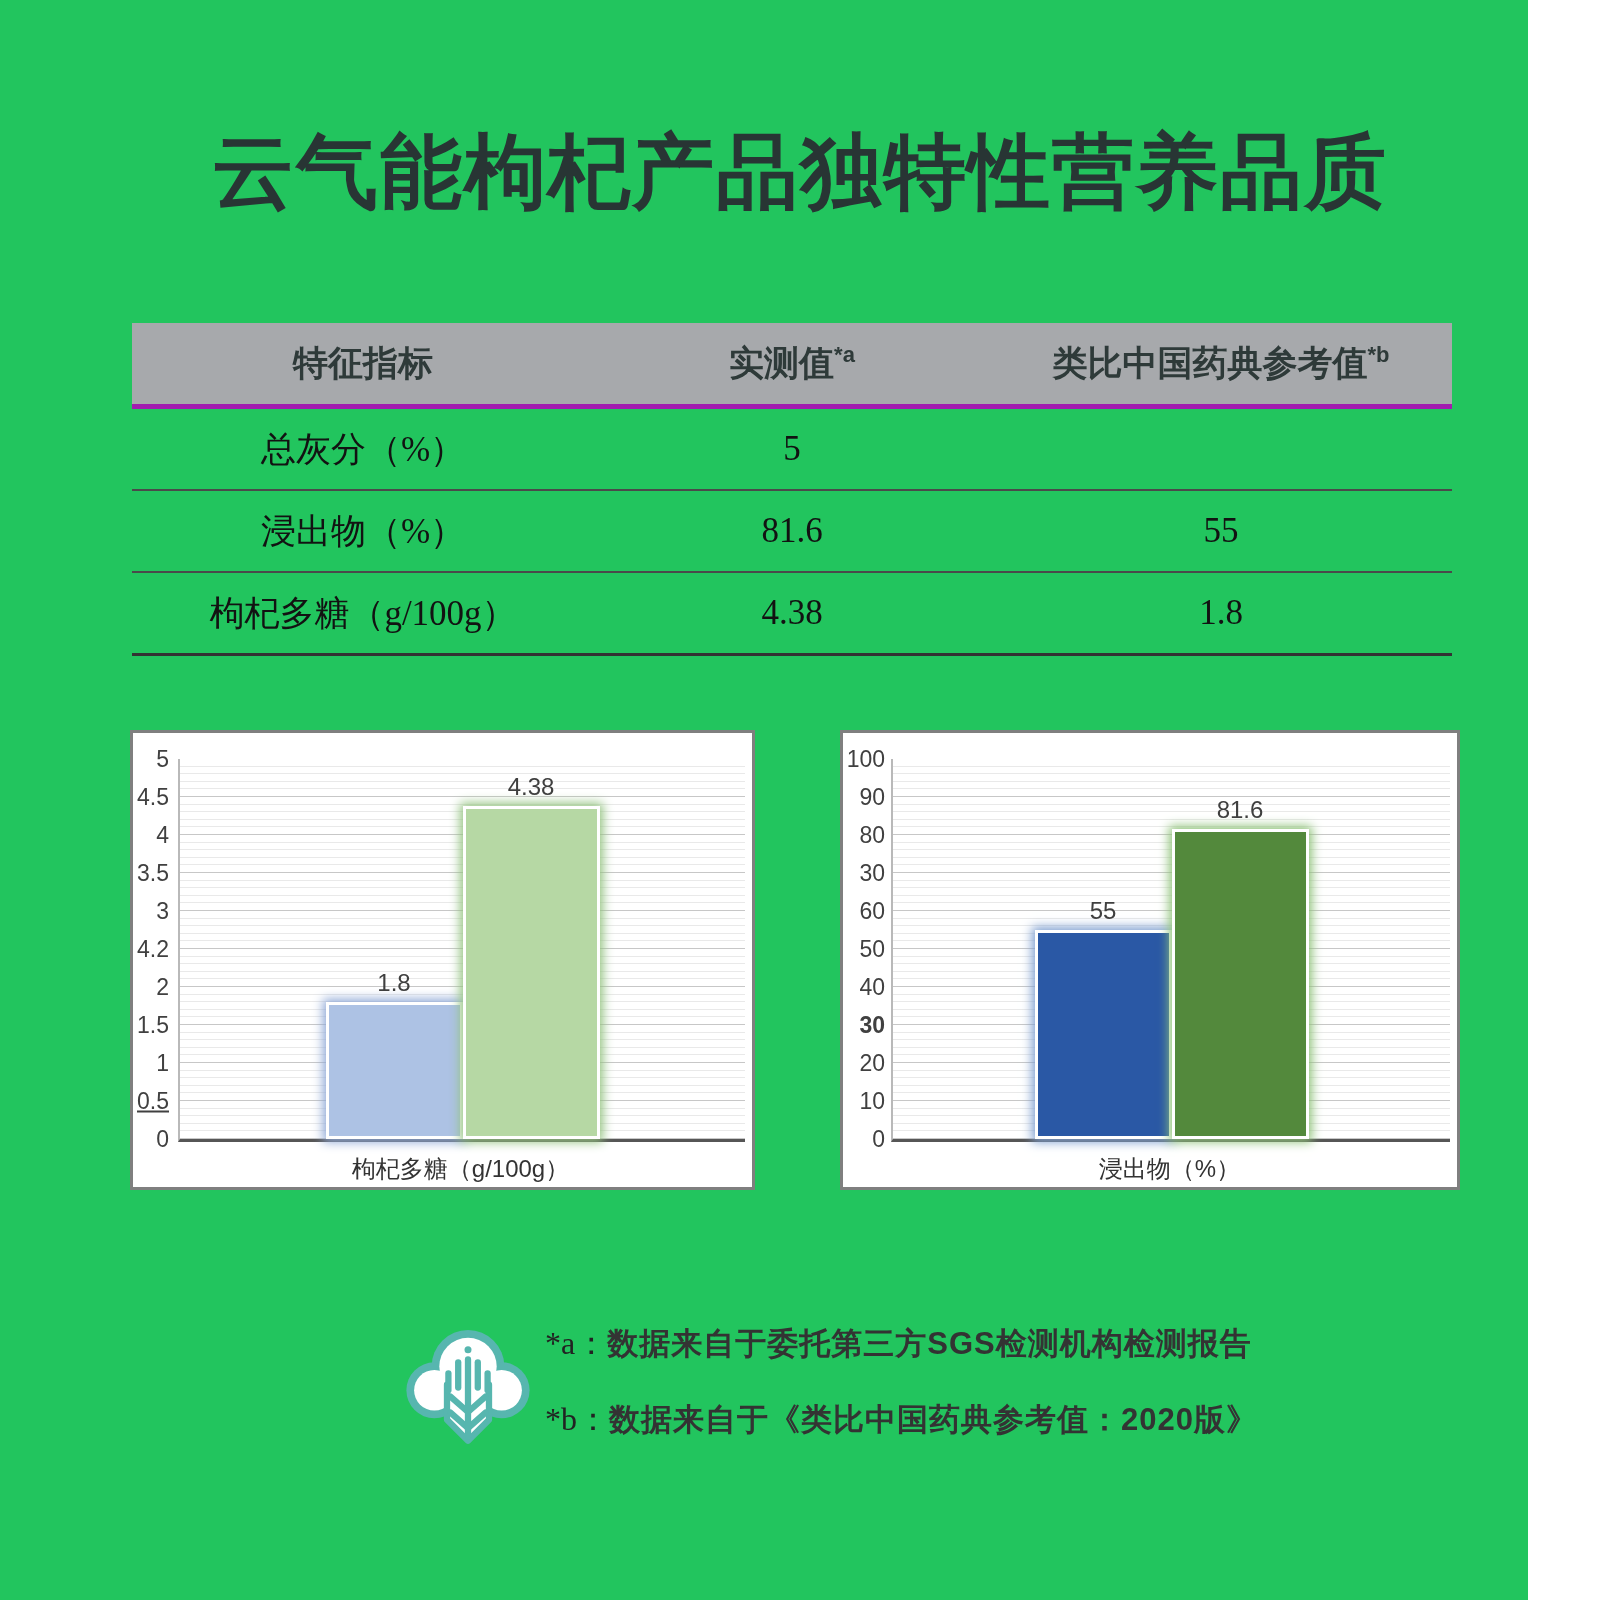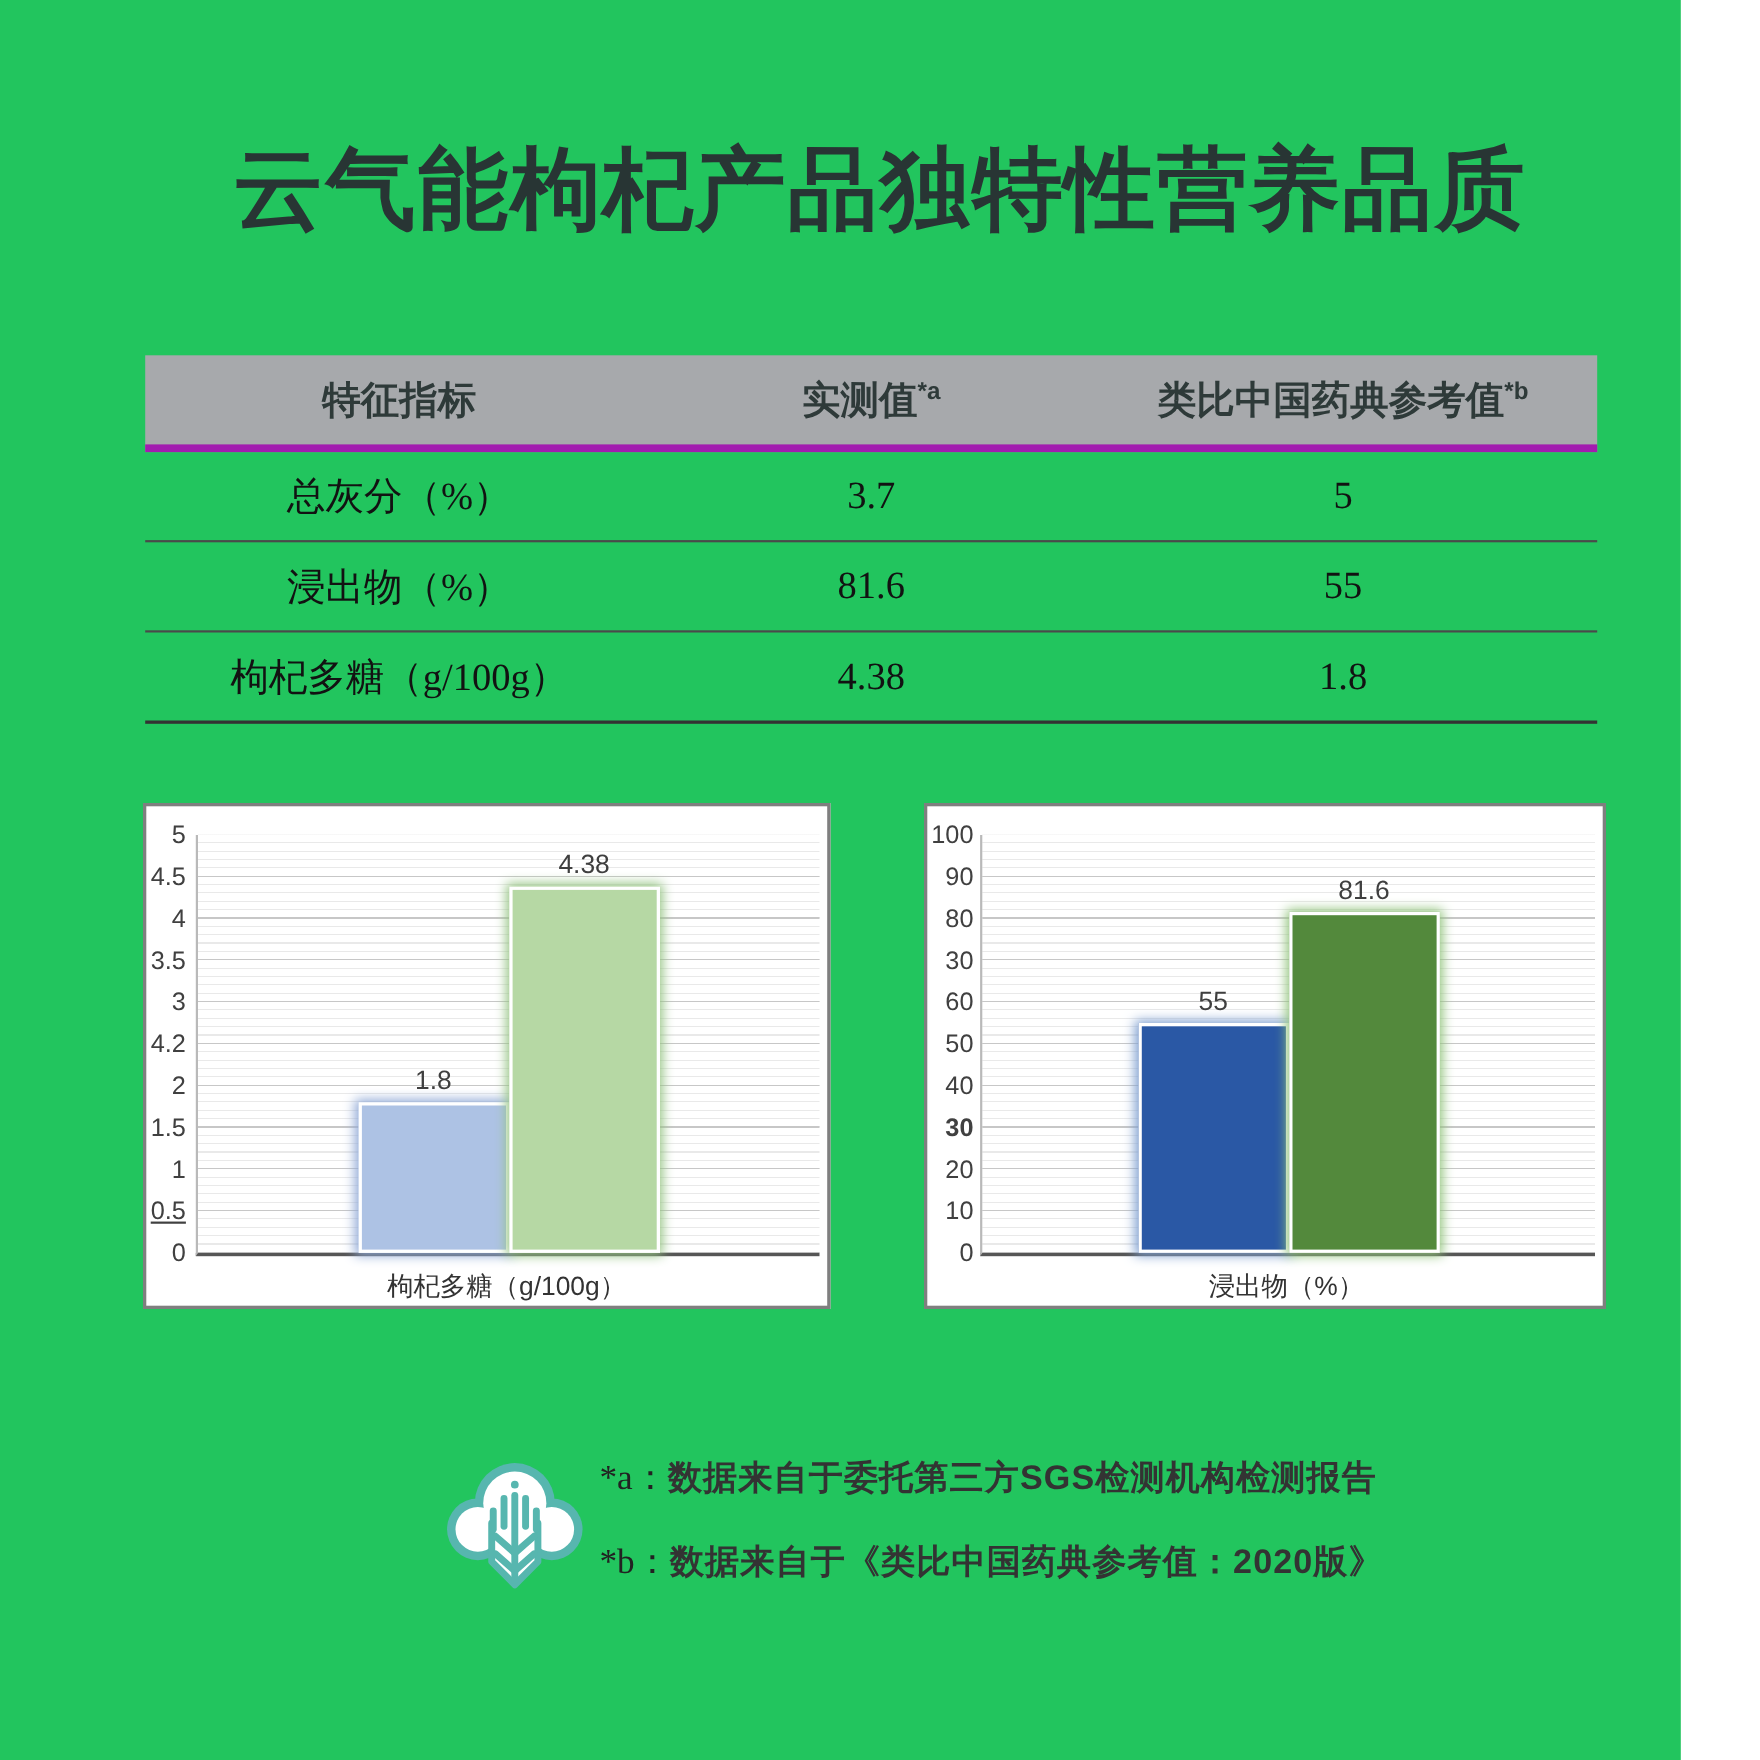--- a/index.html
+++ b/index.html
@@ -9,21 +9,21 @@
   }
   
   .page-title{
     position:absolute;left:0;top:118px;width:1600px;text-align:center;
     font-size:82px;font-weight:700;color:#283534;letter-spacing:2px;
   }
   
   .spec-table{position:absolute;left:132px;top:323px;width:1320px;}
   .t-header{
     display:grid;grid-template-columns:35% 30% 35%;height:81px;background:#a7a9ac;
-    align-items:center;border-bottom:7px solid #a21caf;
+    align-items:center;border-bottom:5px solid #a21caf;
   }
   .t-header .cell{
     text-align:center;font-size:35px;font-weight:700;color:#2e3a39;
   }
   .t-header sup{font-size:22px;font-weight:700;}
   .t-row{
     display:grid;grid-template-columns:35% 30% 35%;height:80px;align-items:center;
     border-bottom:2px solid #4a4a4a;
     font-family:"Liberation Serif","DejaVu Serif",serif;
     font-size:35px;color:#121212;
@@ -84,21 +84,20 @@
   <div class="page-title">云气能枸杞产品独特性营养品质</div>
 
   <div class="spec-table">
     <div class="t-header">
       <div class="cell"><span>特征指标</span><sup></sup></div>
       <div class="cell"><span>实测值</span><sup>*a</sup></div>
       <div class="cell"><span>类比中国药典参考值</span><sup>*b</sup></div>
     </div>
     <div class="t-row">
       <div class="cell">总灰分（%）</div>
-      <div class="cell">3.7</div>
       <div class="cell">5</div>
     </div>
     <div class="t-row">
       <div class="cell">浸出物（%）</div>
       <div class="cell">81.6</div>
       <div class="cell">55</div>
     </div>
     <div class="t-row">
       <div class="cell">枸杞多糖（g/100g）</div>
       <div class="cell">4.38</div>

